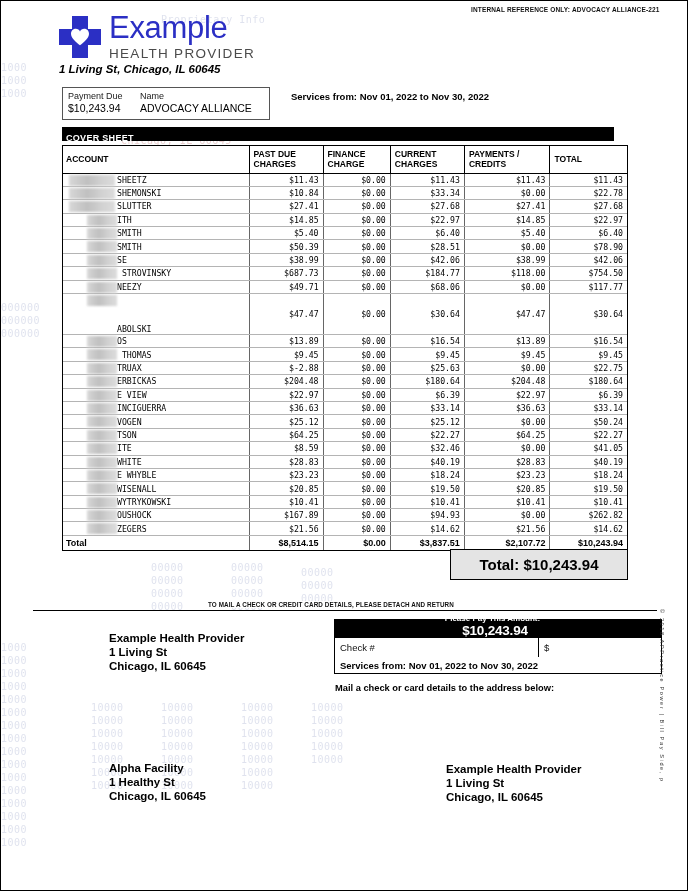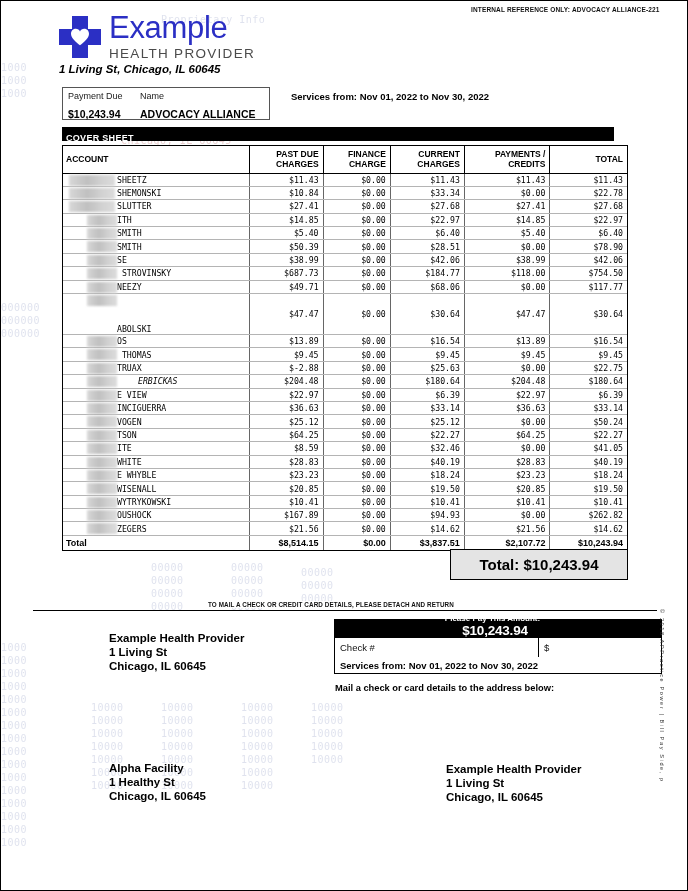--- a/index.html
+++ b/index.html
@@ -90,21 +90,21 @@
   
   .paybox {
     position: absolute;
     left: 61px; top: 86px;
     width: 208px; height: 33px;
     border: 1.5px solid #555;
     background: #fff;
     padding: 3px 0 0 5px;
   }
   .paybox .row1 { font-size: 9px; color: #1a1a1a; }
-  .paybox .row2 { font-size: 10.5px; font-weight: bold; color: #000; margin-top: 7px; }
+  .paybox .row2 { font-size: 10.5px; font-weight: normal; color: #000; margin-top: 1px; }
   .pb-c1 { display: inline-block; width: 72px; }
   .services-from {
     position: absolute;
     left: 290px; top: 90px;
     font-size: 9.5px;
     font-weight: bold;
     color: #000;
   }
 
   
@@ -137,21 +137,21 @@
     font-family: "DejaVu Sans Mono", monospace;
   }
   table.main th {
     font-family: "Liberation Sans", sans-serif;
     font-size: 8.5px;
     font-weight: bold;
     padding: 2px 4px;
     border-right: 1.3px solid #000;
     border-bottom: 1.3px solid #000;
     line-height: 10px;
-    text-align: right;
+    text-align: left;
     vertical-align: middle;
     height: 27px;
   }
   table.main th.acct {
     text-align: left;
     width: 186px;
     padding-left: 3px;
   }
   table.main th:last-child { border-right: none; }
   table.main td {
@@ -544,21 +544,21 @@
           </tr>
           <tr>
             <td class="name"><span class="redact" style="width: 30px; left: 24px;"></span><span style="margin-left: 51px; display: inline-block; white-space: pre;">TRUAX</span></td>
             <td>$-2.88</td>
             <td>$0.00</td>
             <td>$25.63</td>
             <td>$0.00</td>
             <td>$22.75</td>
           </tr>
           <tr>
-            <td class="name"><span class="redact" style="width: 30px; left: 24px;"></span><span style="margin-left: 72px; display: inline-block; white-space: pre; font-style: italic;">ERBICKAS</span></td>
+            <td class="name"><span class="redact" style="width: 30px; left: 24px;"></span><span style="margin-left: 51px; display: inline-block; white-space: pre;">ERBICKAS</span></td>
             <td>$204.48</td>
             <td>$0.00</td>
             <td>$180.64</td>
             <td>$204.48</td>
             <td>$180.64</td>
           </tr>
           <tr>
             <td class="name"><span class="redact" style="width: 30px; left: 24px;"></span><span style="margin-left: 51px; display: inline-block; white-space: pre;">E VIEW</span></td>
             <td>$22.97</td>
             <td>$0.00</td>

